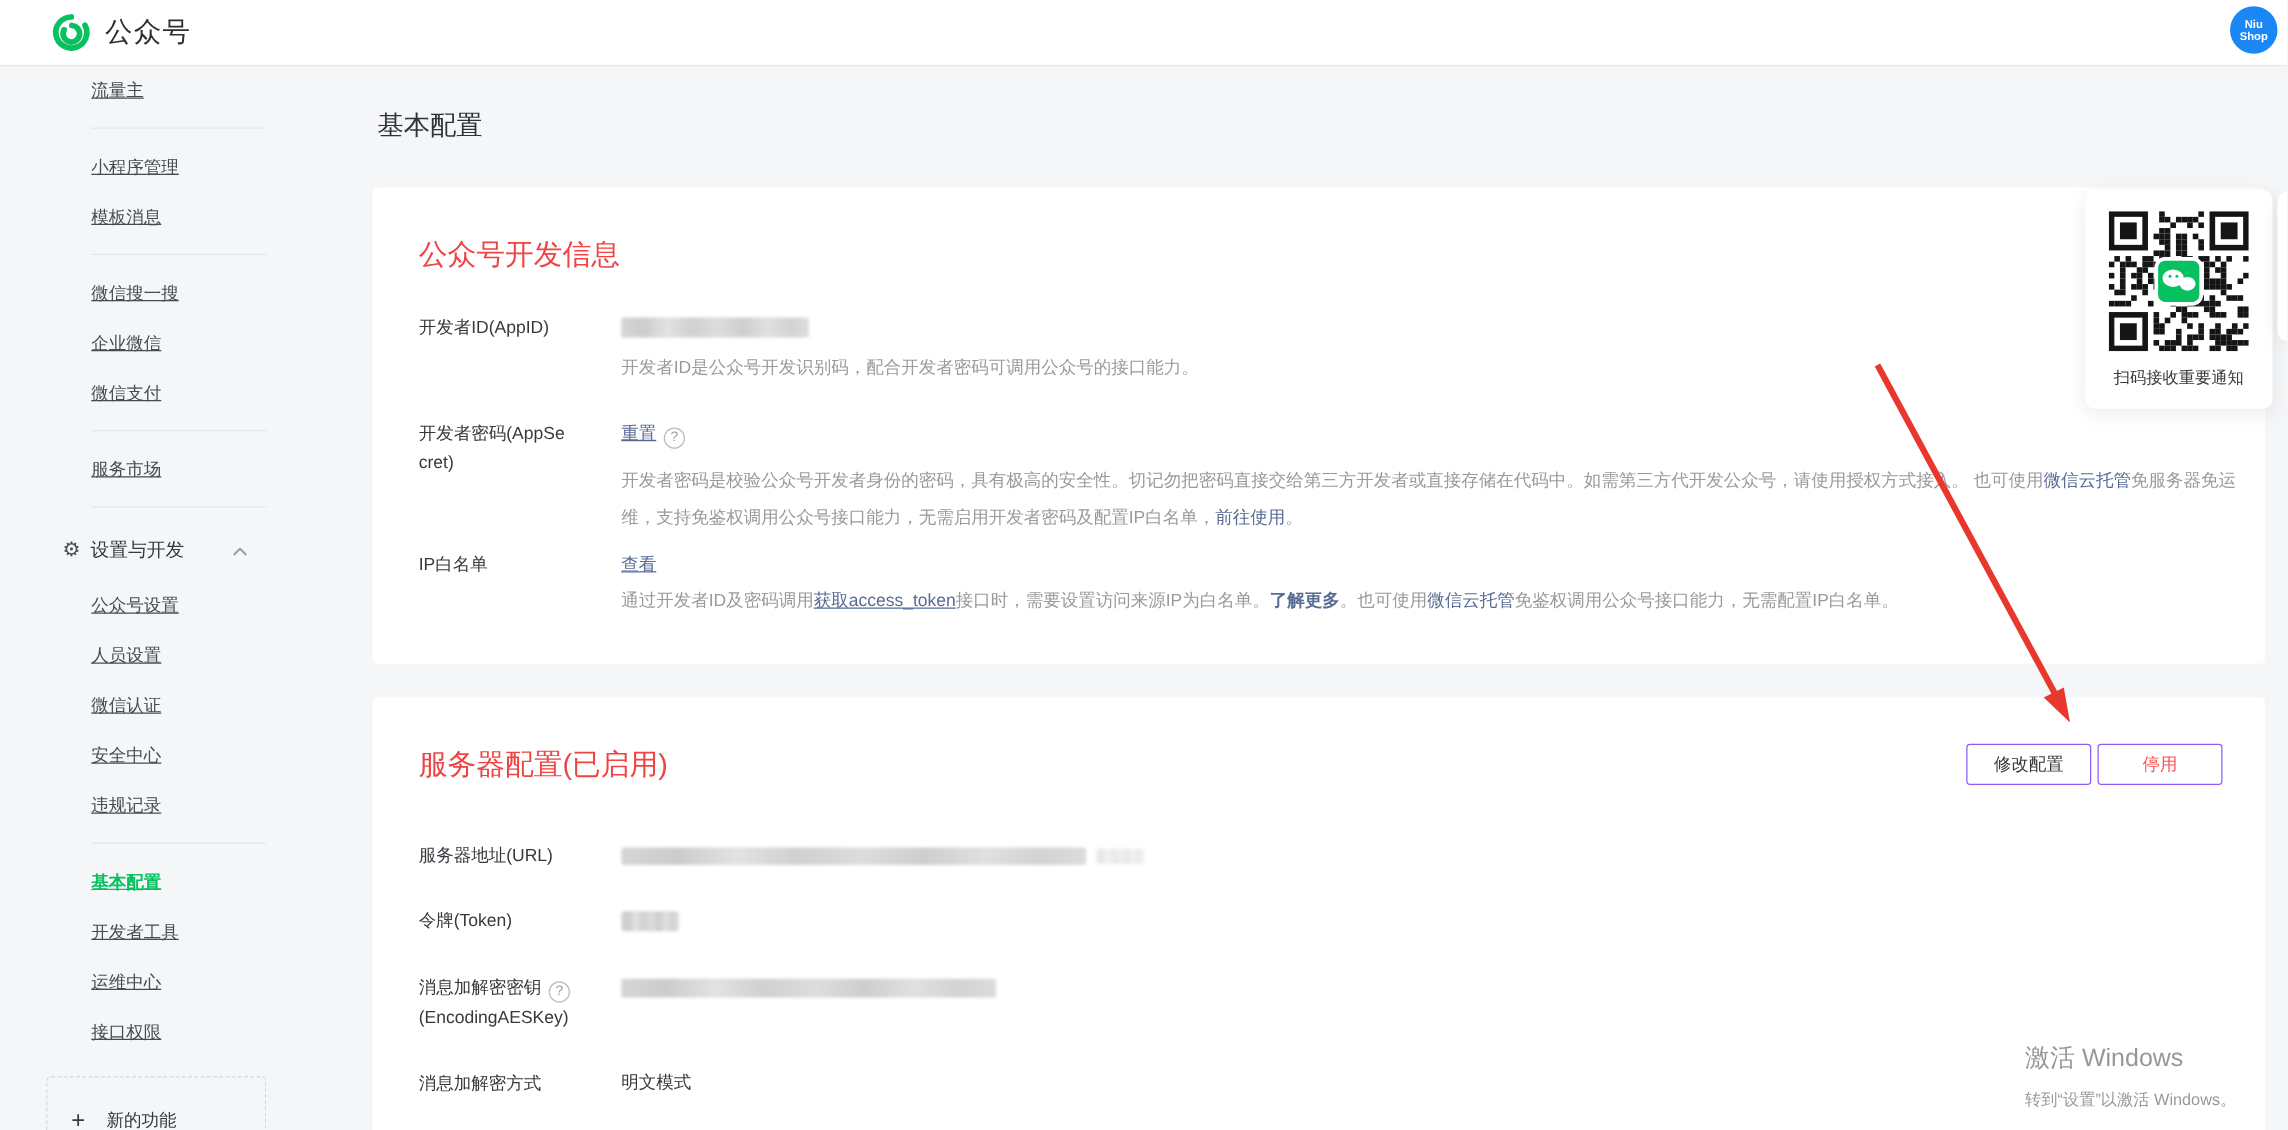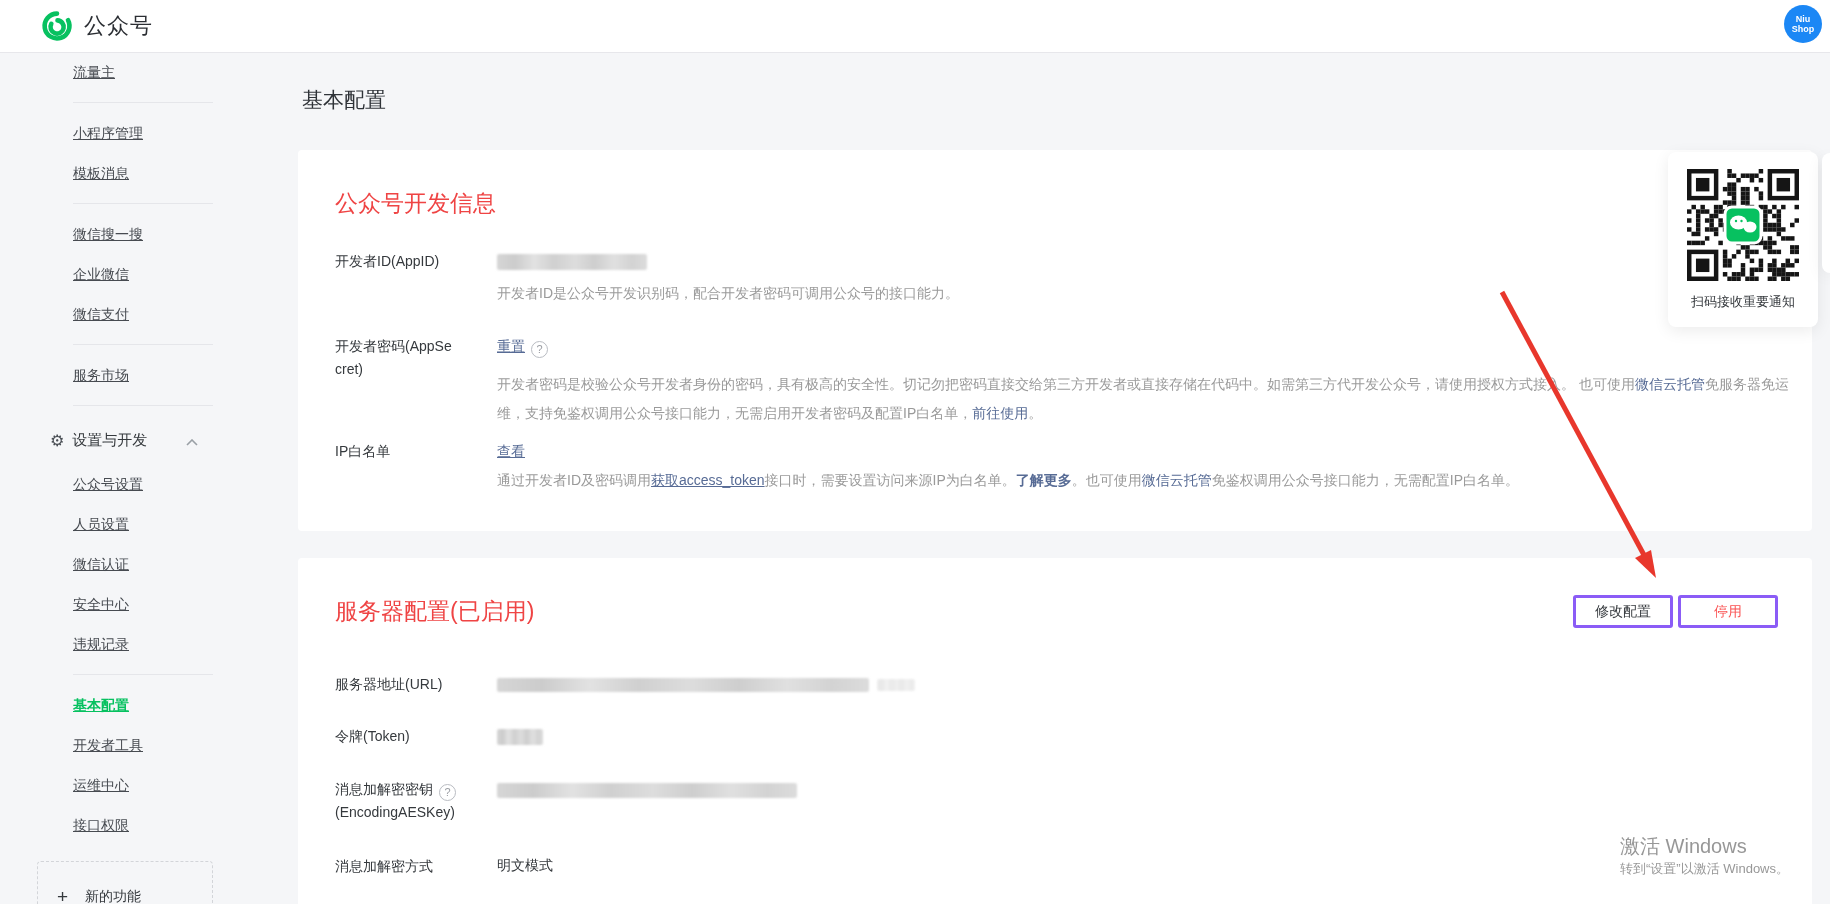--- a/index.html
+++ b/index.html
@@ -35,38 +35,38 @@
   .f-value{position:absolute;left:199px;font-size:14px;color:#35393d;line-height:20px;}
   .f-desc{position:absolute;left:199px;right:22px;font-size:14px;color:#9a9a9a;line-height:29px;}
   .lnk{color:#576b95;cursor:pointer;}
   .lnk.u{text-decoration:underline;text-align:right;}
   .lnk.b{font-weight:bold;}
   .qicon{display:inline-block;width:15px;height:15px;line-height:15px;border:1px solid #b9bcc2;border-radius:50%;color:#9a9da3;
     font-size:11px;text-align:center;vertical-align:-2px;margin-left:6px;cursor:pointer;}
   .redact{display:inline-block;height:16px;border-radius:2px;vertical-align:middle;
     background:linear-gradient(90deg,#d6d6d6 0%,#cccccc 12%,#e2e2e2 25%,#d0d0d0 38%,#dddddd 52%,#cecece 65%,#e0e0e0 78%,#d3d3d3 90%,#dcdcdc 100%);
     filter:blur(1.3px);}
-  .btn{position:absolute;top:37px;width:100px;height:33px;background:#fff;border:3px solid #8b5cf6;border-radius:3px;
+  .btn{position:absolute;top:37px;width:100px;height:33px;background:#fff;border:1px solid #8b5cf6;border-radius:3px;
     font-size:14px;color:#35393d;cursor:pointer;font-family:inherit;}
   #btn-modify{left:1275px;}
   #btn-disable{left:1380px;color:#fa5151;}
 
   
   #qr-panel{position:absolute;left:1668px;top:152px;width:150px;height:175px;background:#fff;border-radius:8px;
     box-shadow:0 4px 16px rgba(0,0,0,.08);z-index:4;}
   #qr{position:absolute;left:19px;top:17px;width:112px;height:112px;}
   #qr-caption{position:absolute;left:0;right:0;top:141px;text-align:center;font-size:13px;color:#35393d;}
   #side-sliver{position:absolute;left:1822px;top:153px;width:8px;height:120px;background:#fff;border-radius:8px 0 0 8px;
     box-shadow:0 4px 16px rgba(0,0,0,.08);z-index:4;}
 
   
   #arrow-overlay{position:absolute;left:0;top:0;width:1830px;height:904px;pointer-events:none;z-index:6;}
   #watermark{position:absolute;left:1620px;top:833px;color:rgba(125,125,125,.8);z-index:5;}
   #watermark .w1{font-size:20px;}
-  #watermark .w2{font-size:13px;margin-top:0;}
+  #watermark .w2{font-size:13px;margin-top:11px;}
 </style>
 </head>
 <body>
 
 <div id="stage">
 
   <div id="topbar">
     <svg id="logo" viewBox="0 0 34 34">
       <g fill="none" stroke="#07c160" stroke-width="4.6" stroke-linecap="round">
         <path d="M17 4.6 a12.4 12.4 0 1 0 11 6.6"></path>

